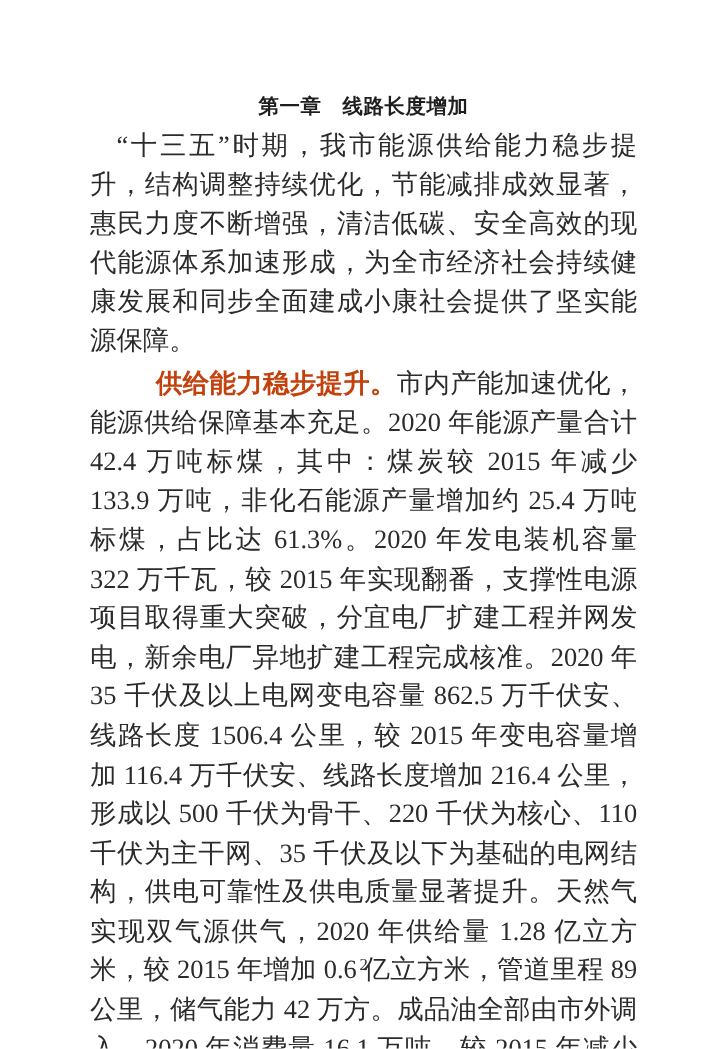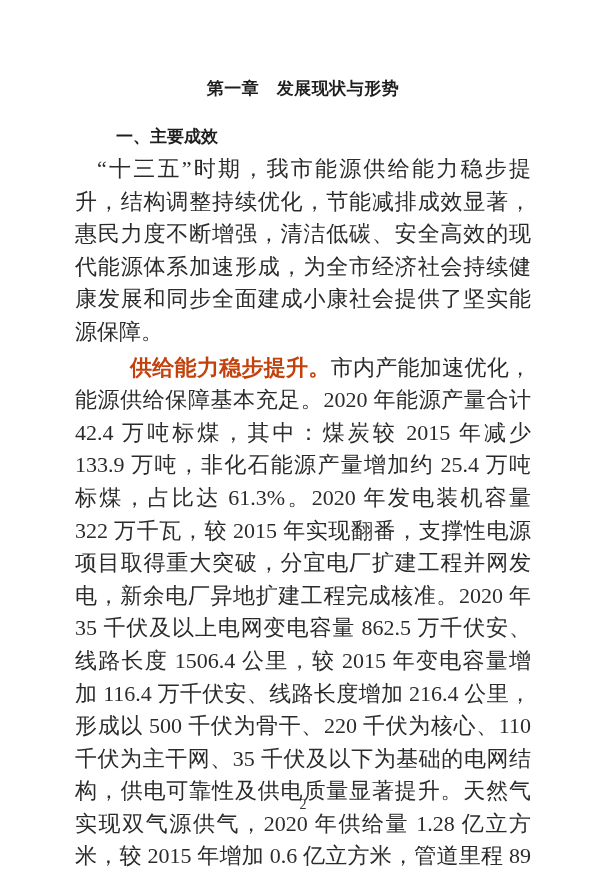--- a/index.html
+++ b/index.html
@@ -65,23 +65,22 @@
     line-height: 18px;
     color: #333333;
   }
 </style>
 </head>
 <body>
 
 <div class="page">
   <div class="content">
 
-    <h1 class="chapter-title">第一章　发展现状与形势</h1>
+    <h1 class="chapter-title">第一章　线路长度增加</h1>
 
-    <h2 class="section-heading">一、主要成效</h2>
 
     <p class="body-para indent-quote">“十三五”时期，我市能源供给能力稳步提升，结构调整持续优化，节能减排成效显著，惠民力度不断增强，清洁低碳、安全高效的现代能源体系加速形成，为全市经济社会持续健康发展和同步全面建成小康社会提供了坚实能源保障。</p>
 
     <p class="body-para indent-two"><span class="lead-bold">供给能力稳步提升。</span><span>市内产能加速优化，能源供给保障基本充足。2020 年能源产量合计 42.4 万吨标煤，其中：煤炭较 2015 年减少 133.9 万吨，非化石能源产量增加约 25.4 万吨标煤，占比达 61.3%。2020 年发电装机容量 322 万千瓦，较 2015 年实现翻番，支撑性电源项目取得重大突破，分宜电厂扩建工程并网发电，新余电厂异地扩建工程完成核准。2020 年 35 千伏及以上电网变电容量 862.5 万千伏安、线路长度 1506.4 公里，较 2015 年变电容量增加 116.4 万千伏安、线路长度增加 216.4 公里，形成以 500 千伏为骨干、220 千伏为核心、110 千伏为主干网、35 千伏及以下为基础的电网结构，供电可靠性及供电质量显著提升。天然气实现双气源供气，2020 年供给量 1.28 亿立方米，较 2015 年增加 0.6 亿立方米，管道里程 89 公里，储气能力 42 万方。成品油全部由市外调入，2020 年消费量 16.1 万吨，较 2015 年减少 4.0 万吨，储备能力 1.6 万立方米。</span></p>
 
   </div>
 
   <div class="page-number">2</div>
 </div>
 

